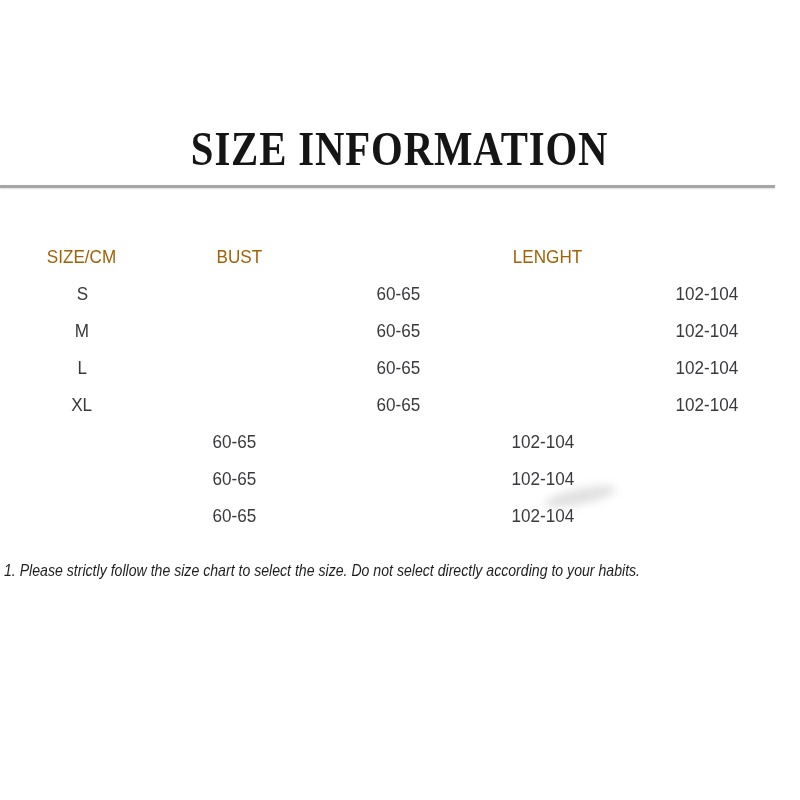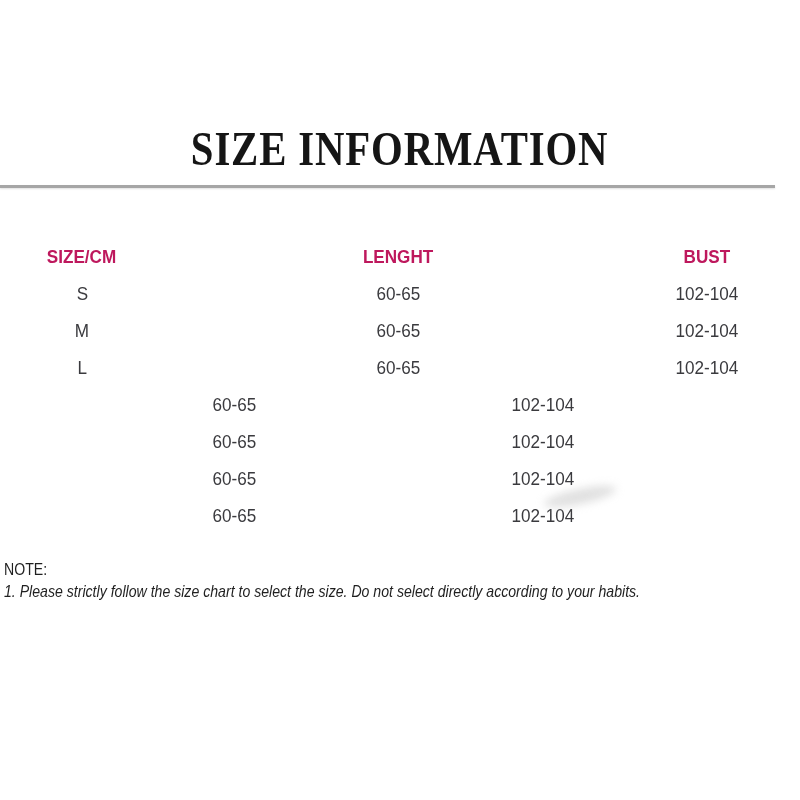--- a/index.html
+++ b/index.html
@@ -51,21 +51,21 @@
   .cell { text-align: center; }
   .c1 { width: 164px; }
   .c2 { width: 468px; }
   .c3 { width: 150px; }
   .cell-text {
     display: inline-block;
     transform: scaleX(0.9);
     transform-origin: center;
     white-space: nowrap;
   }
-  .header-row { color: #be185d; font-weight: bold; }
+  .header-row { color: #a16207; }
   .smudge {
     position: absolute;
     left: 543px;
     top: 489px;
     width: 74px;
     height: 15px;
     background: #c2c2c2;
     border-radius: 50%;
     filter: blur(4px);
     opacity: 0.5;
@@ -96,22 +96,22 @@
   <h1 class="title">
     <span class="sqz-title">SIZE INFORMATION</span>
   </h1>
 
   <div class="divider"></div>
 
   <div class="size-table">
 
     <div class="row header-row">
       <div class="cell c1"><span class="cell-text">SIZE/CM</span></div>
+      <div class="cell c3"><span class="cell-text">BUST</span></div>
       <div class="cell c2"><span class="cell-text">LENGHT</span></div>
-      <div class="cell c3"><span class="cell-text">BUST</span></div>
     </div>
 
     <div class="row">
       <div class="cell c1"><span class="cell-text">S</span></div>
       <div class="cell c2"><span class="cell-text">60-65</span></div>
       <div class="cell c3"><span class="cell-text">102-104</span></div>
     </div>
 
     <div class="row">
       <div class="cell c1"><span class="cell-text">M</span></div>
@@ -119,20 +119,21 @@
       <div class="cell c3"><span class="cell-text">102-104</span></div>
     </div>
 
     <div class="row">
       <div class="cell c1"><span class="cell-text">L</span></div>
       <div class="cell c2"><span class="cell-text">60-65</span></div>
       <div class="cell c3"><span class="cell-text">102-104</span></div>
     </div>
 
     <div class="row">
+      <div class="cell c1"><span class="cell-text">XL</span></div>
       <div class="cell c2"><span class="cell-text">60-65</span></div>
       <div class="cell c3"><span class="cell-text">102-104</span></div>
     </div>
 
     <div class="row">
       <div class="cell c2"><span class="cell-text">60-65</span></div>
       <div class="cell c3"><span class="cell-text">102-104</span></div>
     </div>
 
     <div class="row">
@@ -143,17 +144,16 @@
     <div class="row">
       <div class="cell c2"><span class="cell-text">60-65</span></div>
       <div class="cell c3"><span class="cell-text">102-104</span></div>
     </div>
 
   </div>
 
   <div class="smudge"></div>
 
   <div class="notes">
-    <div class="note-heading"><span class="sqz">NOTE:</span></div>
     <div class="note-line"><span class="sqz">1. Please strictly follow the size chart to select the size. Do not select directly according to your habits.</span></div>
   </div>
 
 </div>
 
 </body></html>

